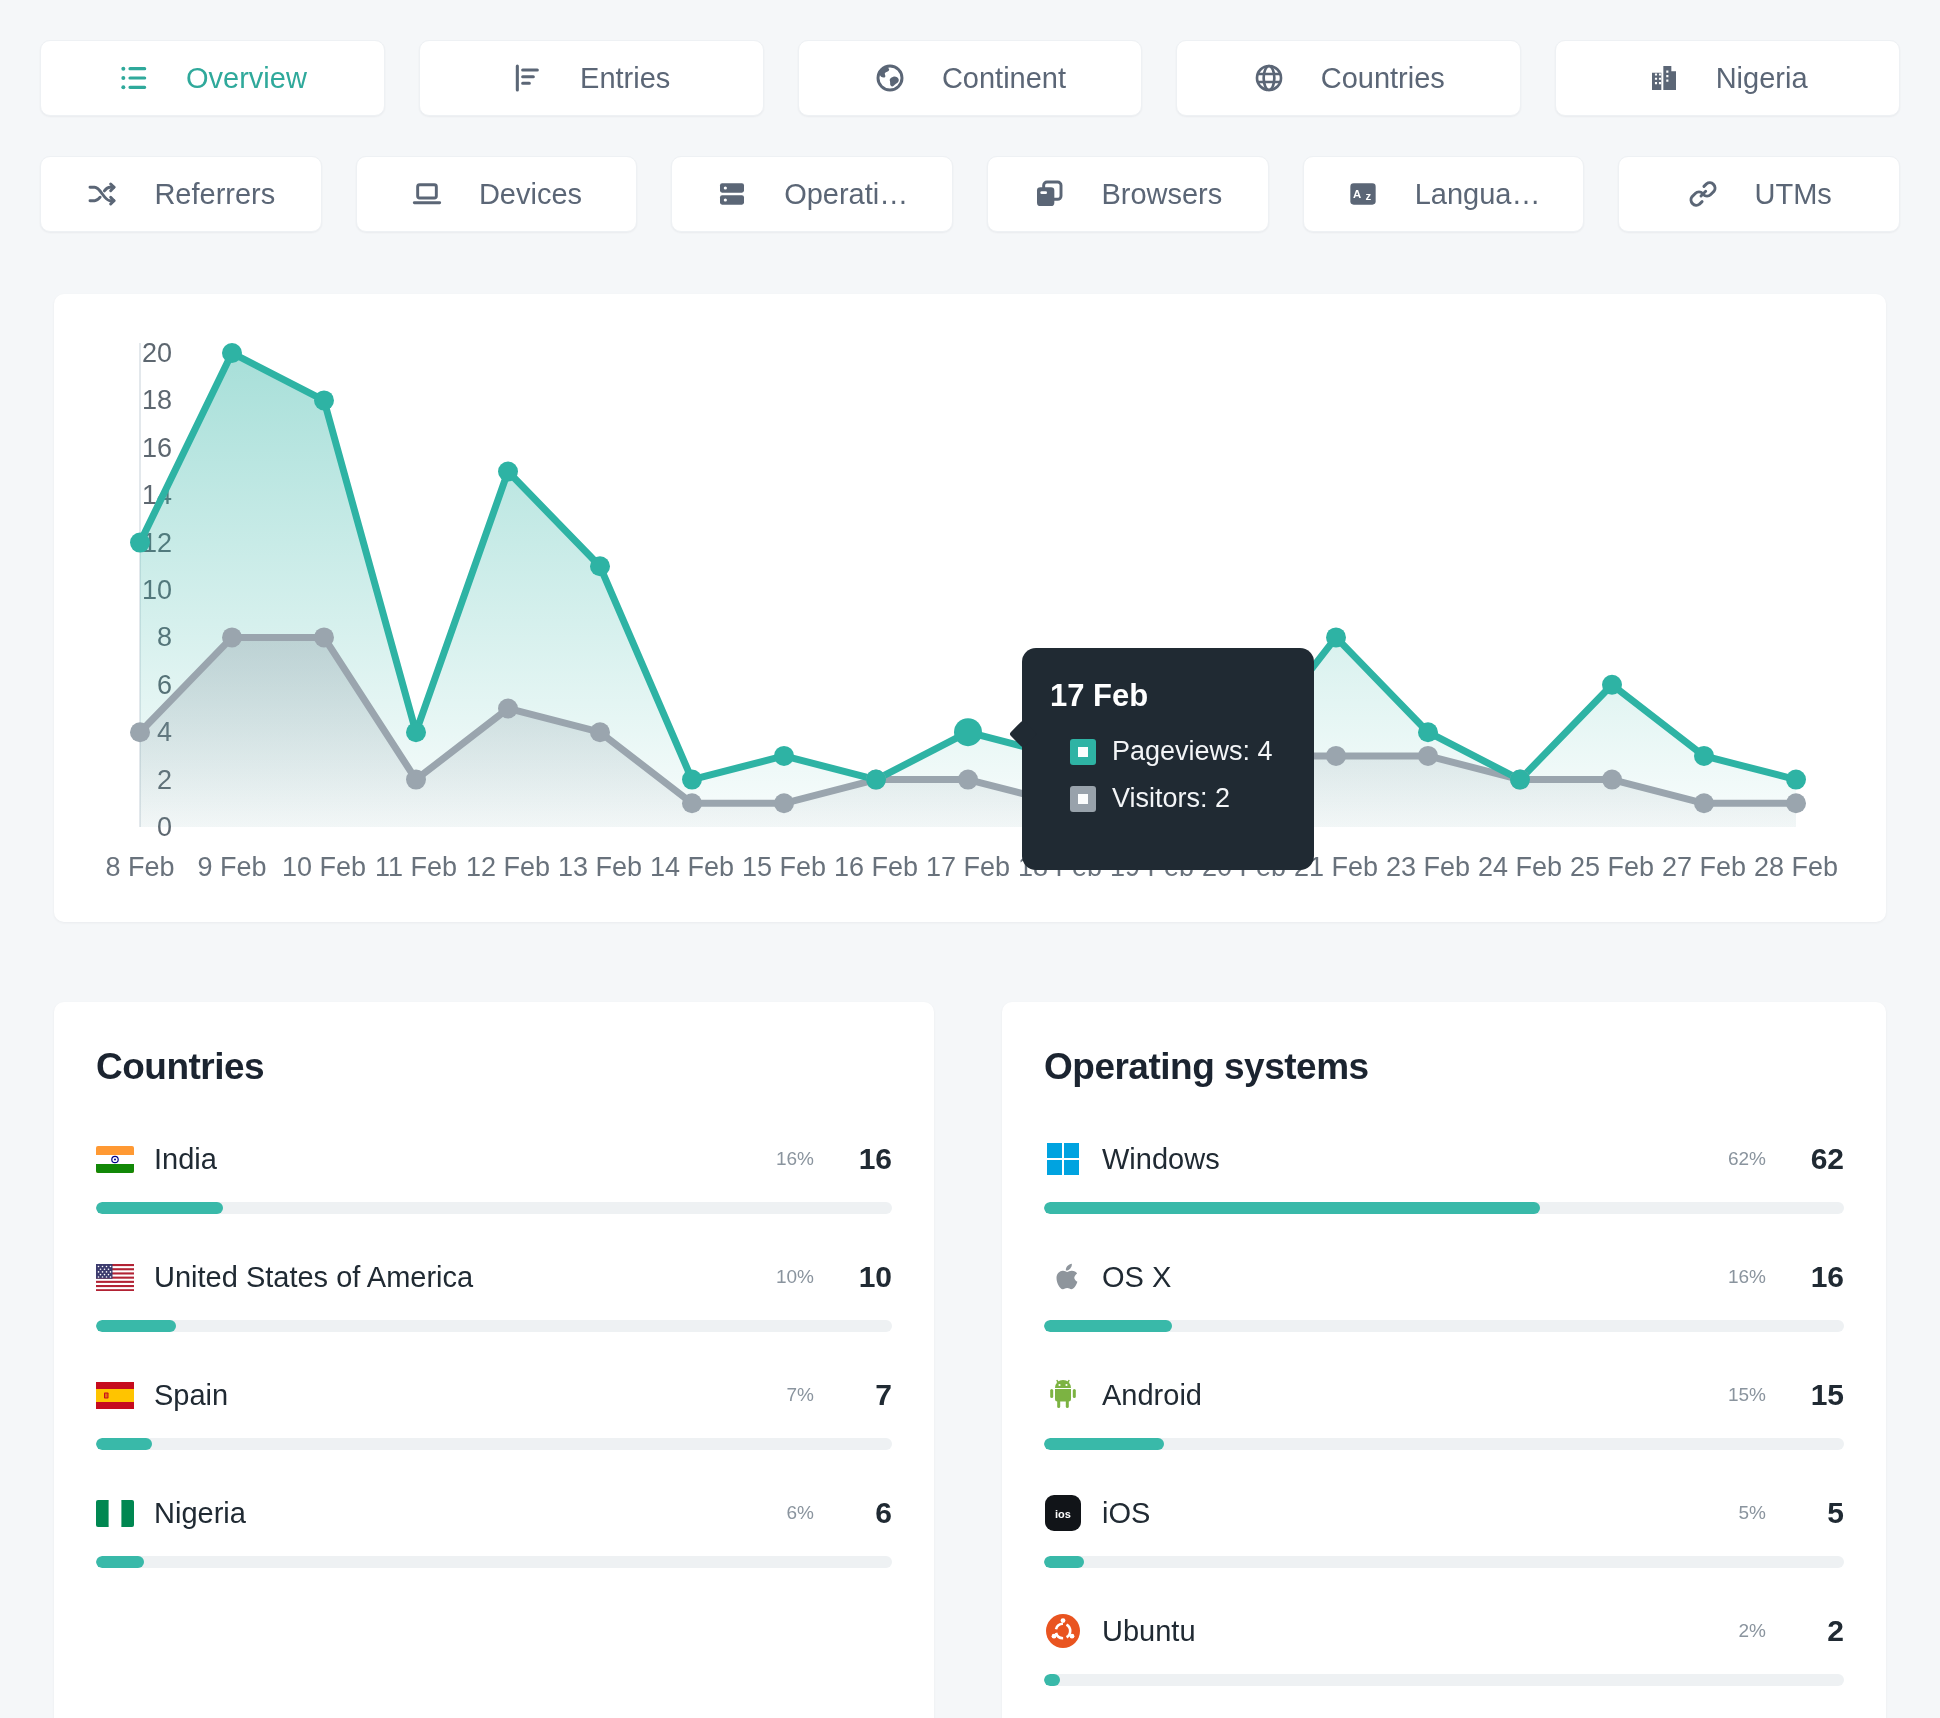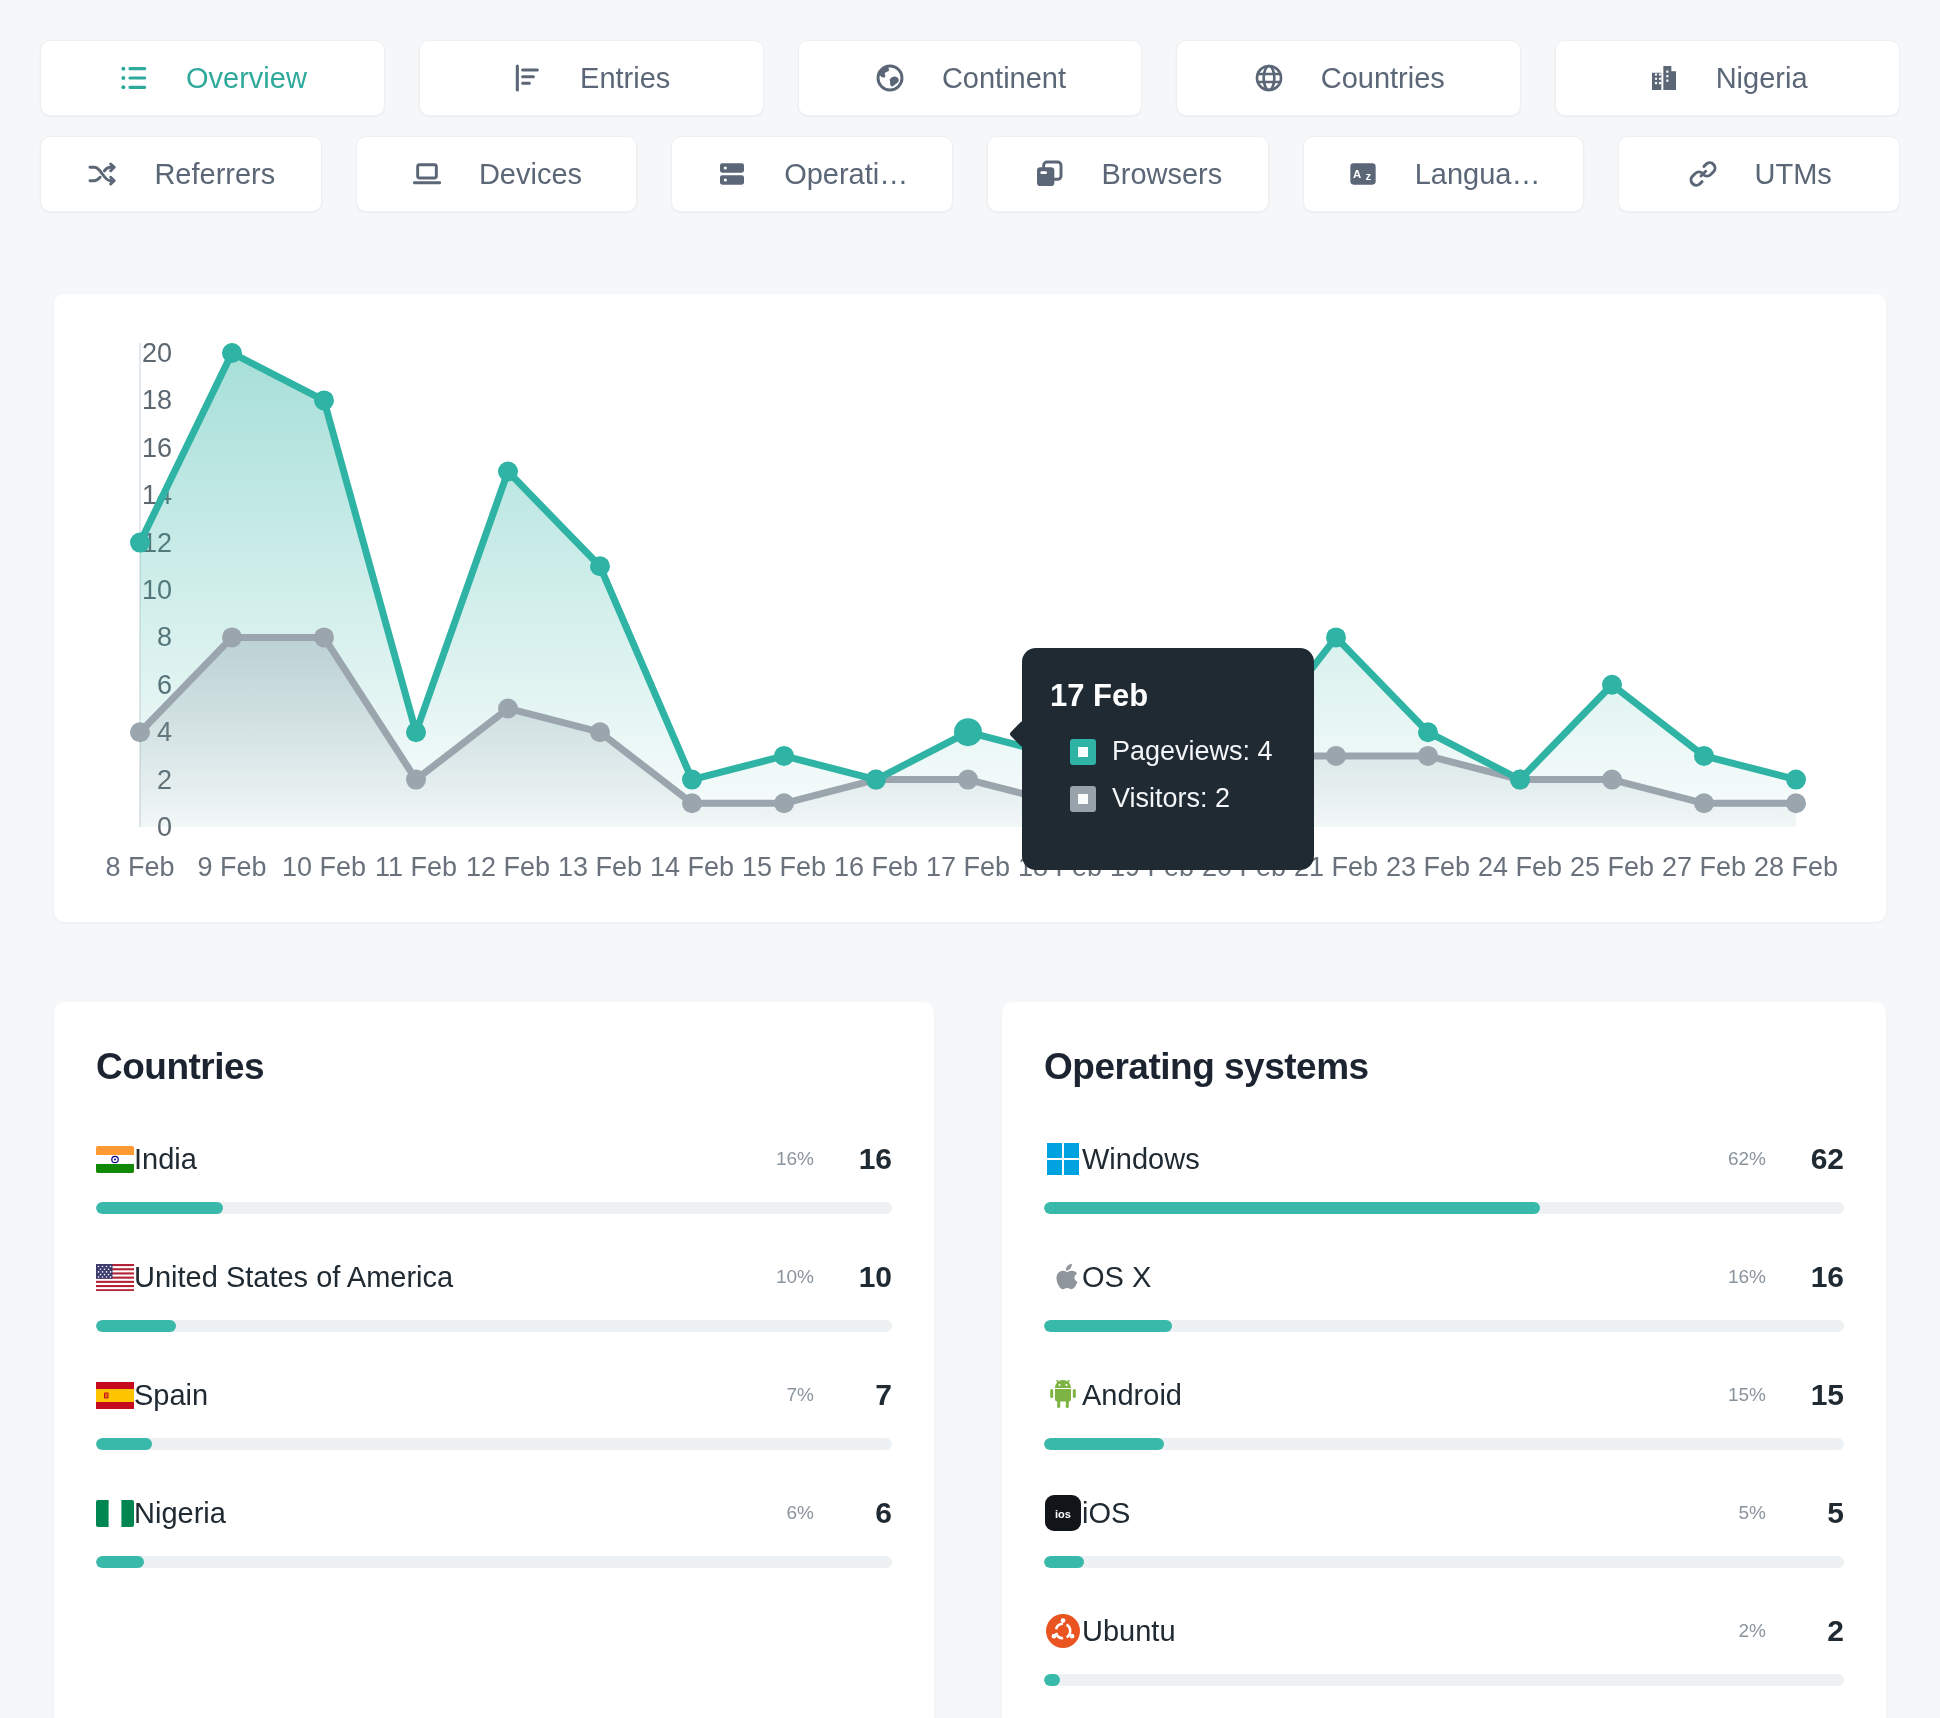--- a/index.html
+++ b/index.html
@@ -4,21 +4,21 @@
 <style>
   * { margin:0; padding:0; box-sizing:border-box; }
   html,body { width:1940px; height:1718px; overflow:hidden; }
   body {
     font-family:"Liberation Sans","DejaVu Sans",sans-serif;
     background:#f5f7f9; color:#202a33; position:relative;
   }
   
   .tabrow { position:absolute; left:40px; right:40px; display:flex; gap:34px; }
   #tabrow1 { top:40px; }
-  #tabrow2 { top:136px; }
+  #tabrow2 { top:156px; }
   .tab {
     flex:1 1 0; height:76px; background:#ffffff; border:1px solid #eef1f4;
     border-radius:10px; box-shadow:0 1px 2px rgba(16,24,40,.05);
     display:flex; align-items:center; justify-content:center;
     font-size:29px; color:#5b6676; cursor:pointer; white-space:nowrap; overflow:hidden;gap:20px;
   }
   .tab .ticon { width:32px; height:32px; margin-right:16px; flex:none; display:inline-flex; }
   .tab .ticon svg { width:100%; height:100%; }
   .tab.active { color:#2fa99b; }
   
@@ -48,21 +48,21 @@
     box-shadow:0 1px 3px rgba(16,24,40,.05); padding:44px 42px; height:800px;
   }
   #panel-countries { left:54px;  width:880px; }
   #panel-os        { left:1002px; width:884px; }
   .panel h2 { font-size:37px; font-weight:700; color:#1b2430; letter-spacing:-.5px; }
   .rows { margin-top:52px; }
   .row { margin-bottom:44px; }
   .row-line { display:flex; align-items:center; }
   .row-ic { width:38px; height:38px; flex:none; display:flex; align-items:center; justify-content:center; }
   .row-ic svg { display:block; }
-  .row-name { font-size:29px; color:#202a33; }
+  .row-name { font-size:29px; color:#202a33; margin-left:20px; }
   .row-pct { margin-left:auto; font-size:19px; color:#8a949e; }
   .row-count { min-width:78px; text-align:right; font-size:30px; font-weight:700; color:#202a33; }
   .bar { margin-top:24px; height:12px; border-radius:6px; background:#eef1f3; overflow:hidden; }
   .bar-fill { height:100%; border-radius:6px; background:#39b9a9; }
 </style>
 </head>
 <body>
 
 <nav class="tabrow" id="tabrow1">
     <button class="tab active">

